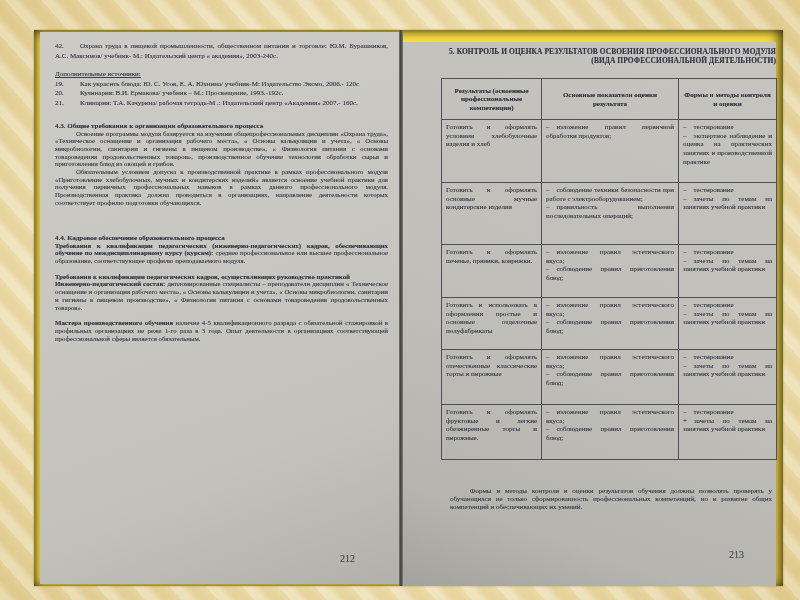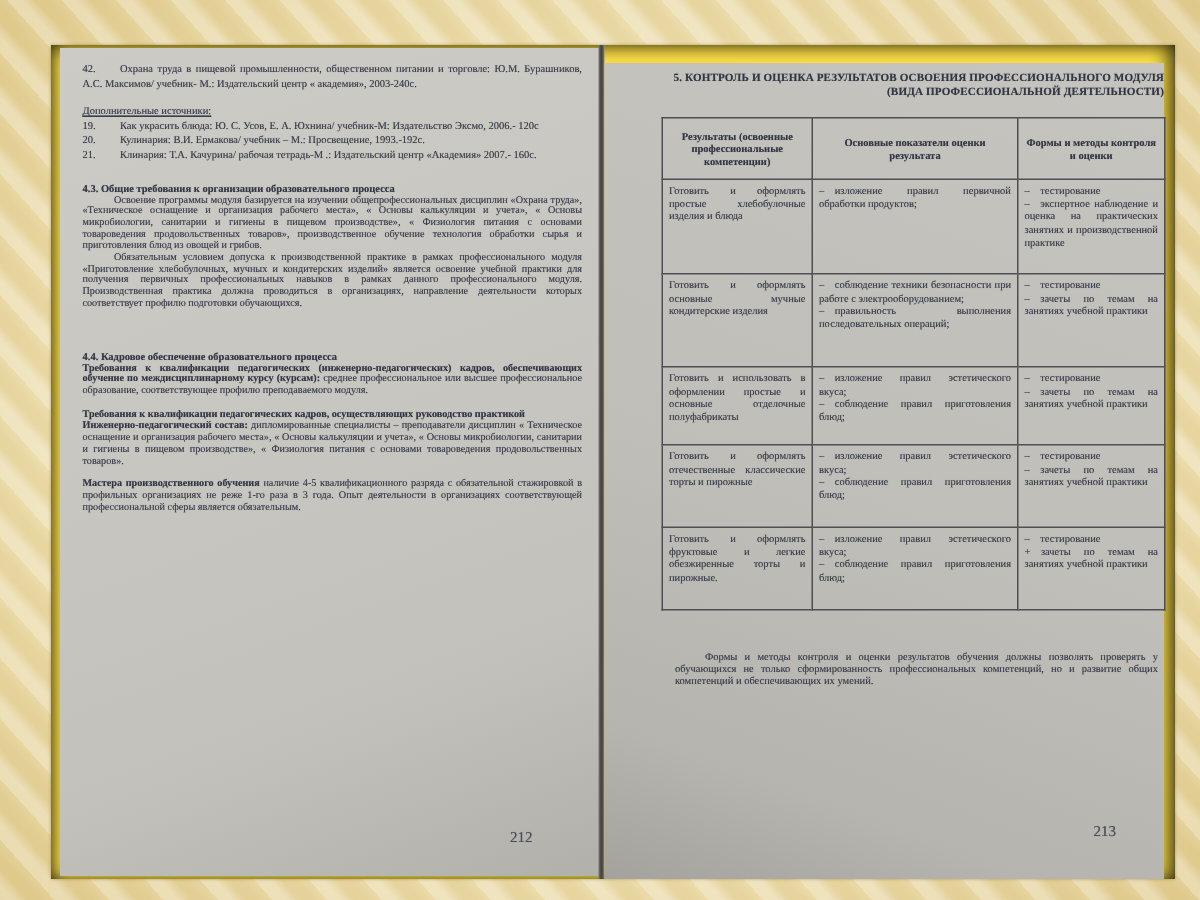--- a/index.html
+++ b/index.html
@@ -137,29 +137,36 @@
           </colgroup>
         <thead>
           <tr>
             <th>Результаты (освоенные профессиональные компетенции)</th>
             <th>Основные показатели оценки результата</th>
             <th>Формы и методы контроля и оценки</th>
           </tr>
         </thead>
         <tbody>
           <tr class="rh1">
-            <td>Готовить и оформлять простые хлебобулочные изделия и блюда</td>
+            <td>Готовить и оформлять условием хлебобулочные изделия и хлеб</td>
             <td>– изложение правил первичной обработки продуктов;</td>
             <td>– тестирование
 – экспертное наблюдение и оценка на практических занятиях и производственной практике</td>
           </tr>
           <tr class="rh2">
             <td>Готовить и оформлять основные мучные кондитерские изделия</td>
             <td>– соблюдение техники безопасности при работе с электрооборудованием;
 – правильность выполнения последовательных операций;</td>
+            <td>– тестирование
+– зачеты по темам на занятиях учебной практики</td>
+          </tr>
+          <tr class="rh3">
+            <td>Готовить и оформлять печенье, пряники, коврижки.</td>
+            <td>– изложение правил эстетического вкуса;
+– соблюдение правил приготовления блюд;</td>
             <td>– тестирование
 – зачеты по темам на занятиях учебной практики</td>
           </tr>
           <tr class="rh4">
             <td>Готовить и использовать в оформлении простые и основные отделочные полуфабрикаты</td>
             <td>– изложение правил эстетического вкуса;
 – соблюдение правил приготовления блюд;</td>
             <td>– тестирование
 – зачеты по темам на занятиях учебной практики</td>
           </tr>

